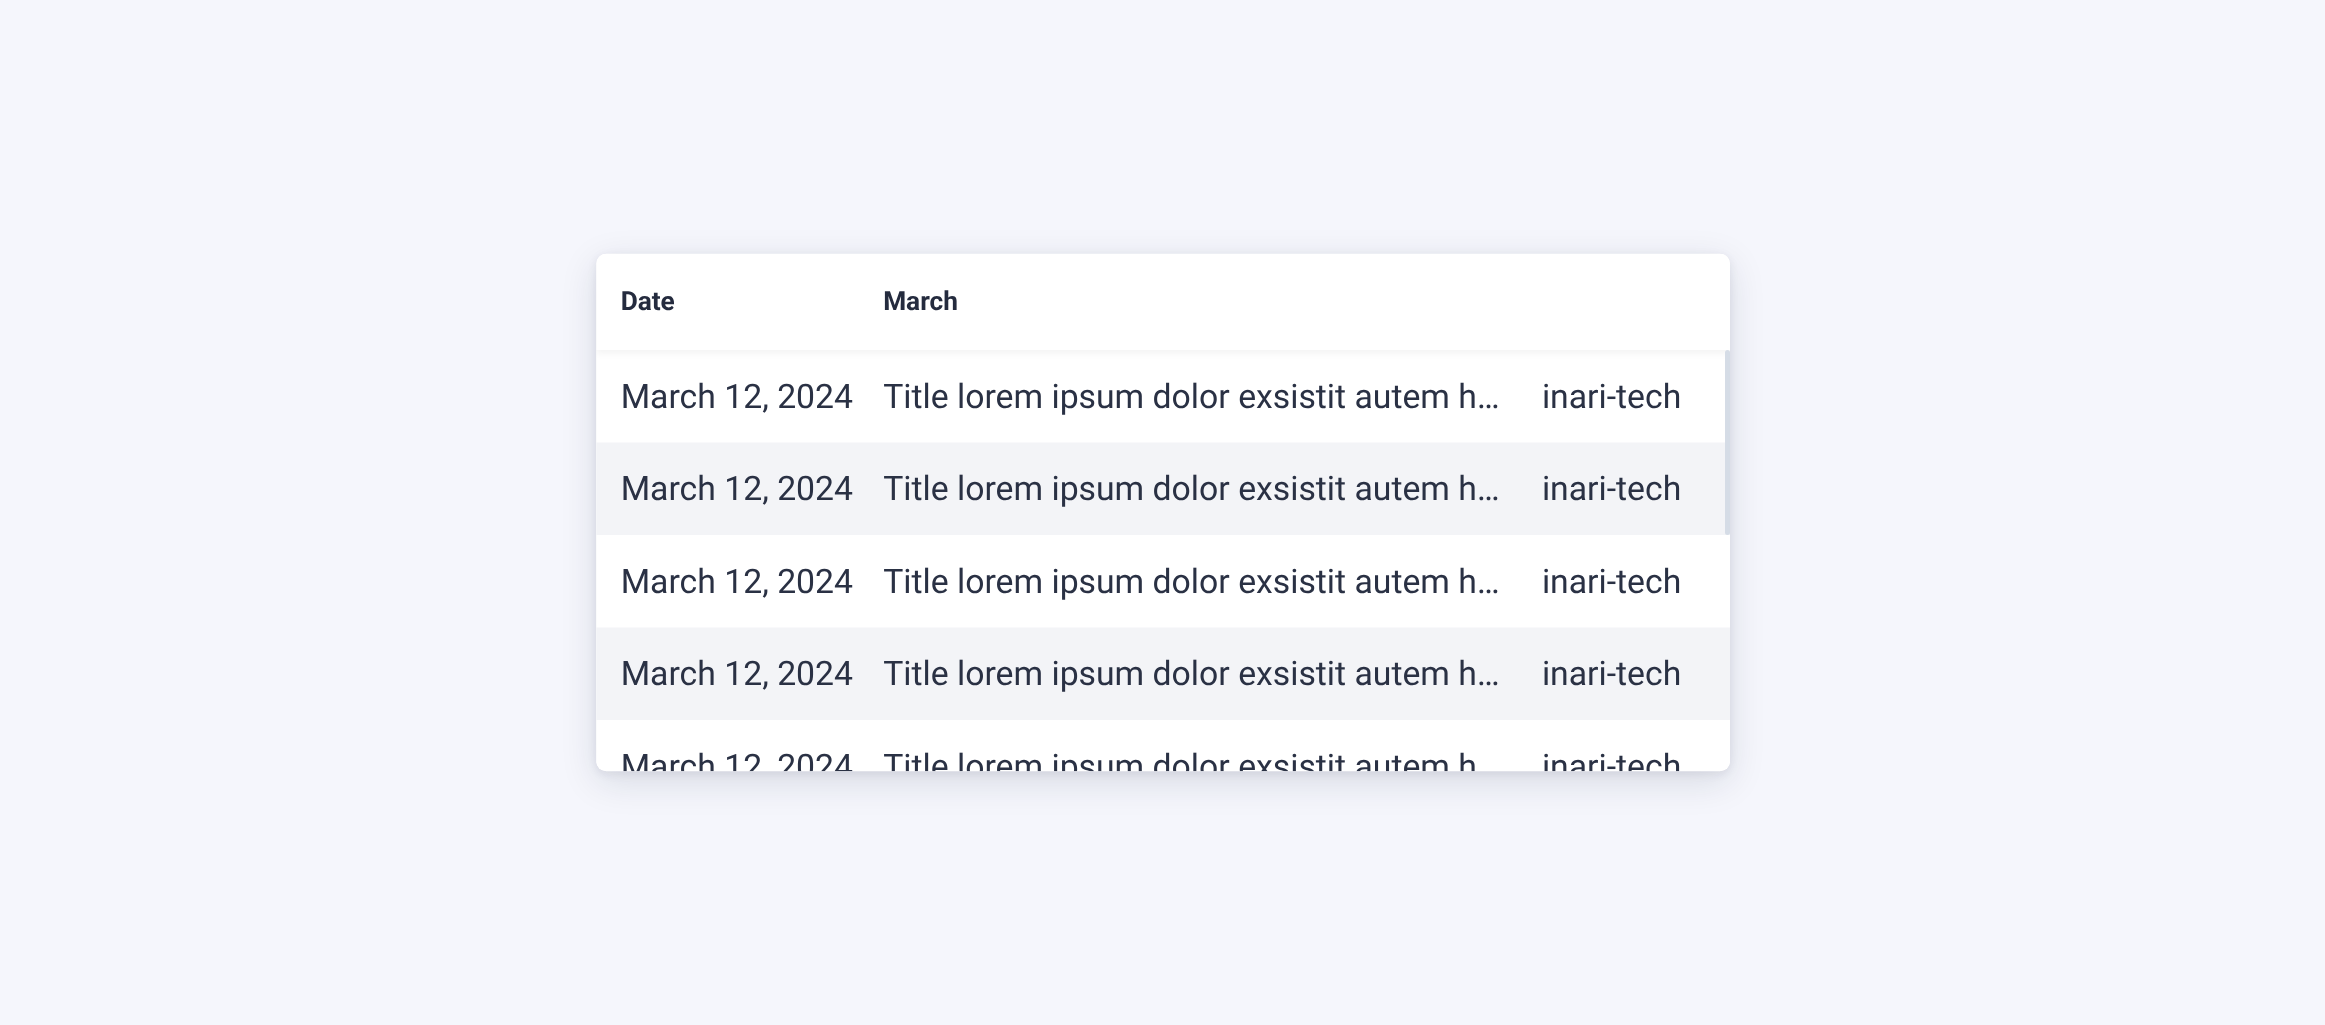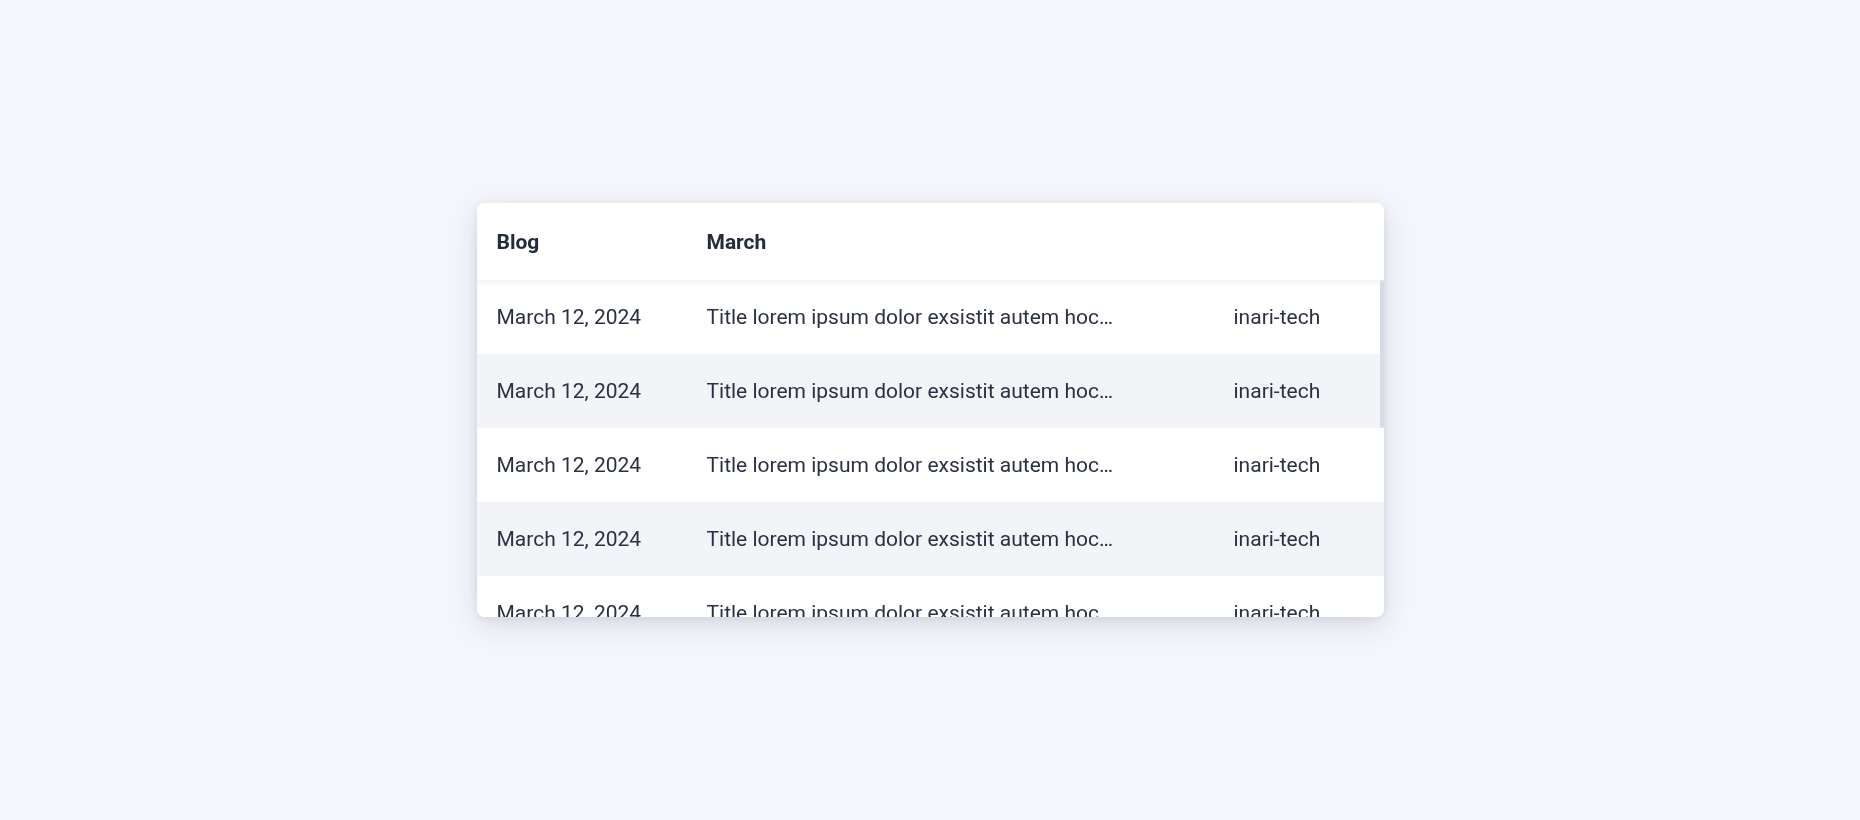--- a/index.html
+++ b/index.html
@@ -79,42 +79,42 @@
   
   .row:nth-child(odd) {
     background: #ffffff;
   }
   
   .row:nth-child(even) {
     background: #f3f4f7;
   }
   
   .row div {
-    font-size: 21px;
+    font-size: 27px;
     font-weight: 400;
     color: #2a3144;
   }
   
   .scroll-indicator {
     position: absolute;
     right: 0;
     top: 77px;
     width: 4px;
     height: 148px;
     background: #d5dce6;
     border-radius: 2px;
     z-index: 3;
   }
 </style>
 </head>
 <body>
 
 <div class="table-container">
   <div class="header">
-    <div class="col-date">Blog</div>
+    <div class="col-date">Date</div>
     <div class="col-author">March</div>
   </div>
 
   <div class="rows">
     <div class="row">
       <div class="col-date">March 12, 2024</div>
       <div class="col-title">Title lorem ipsum dolor exsistit autem hoc…</div>
       <div class="col-author">inari-tech</div>
     </div>
     <div class="row">

